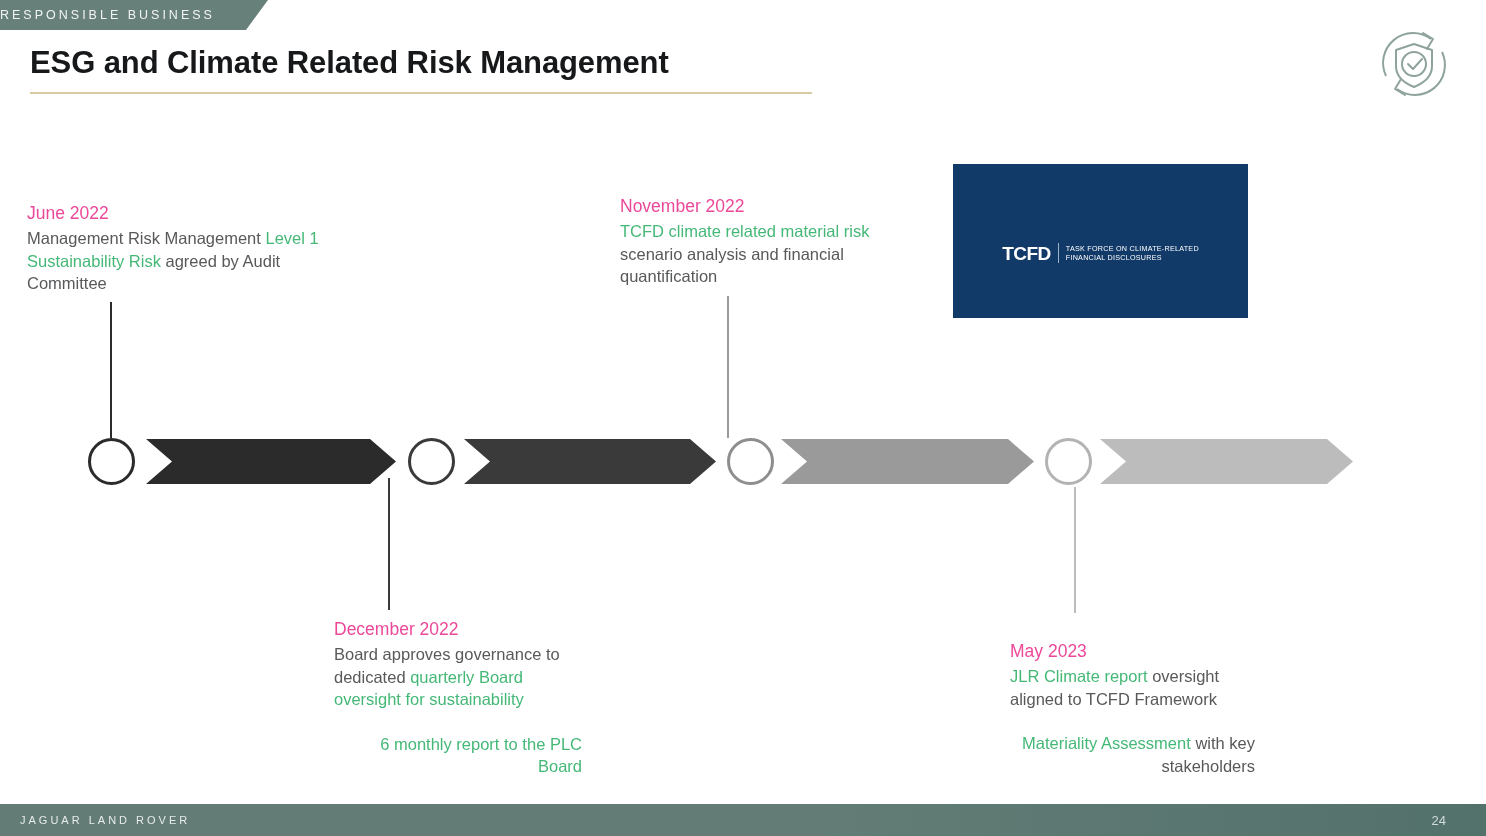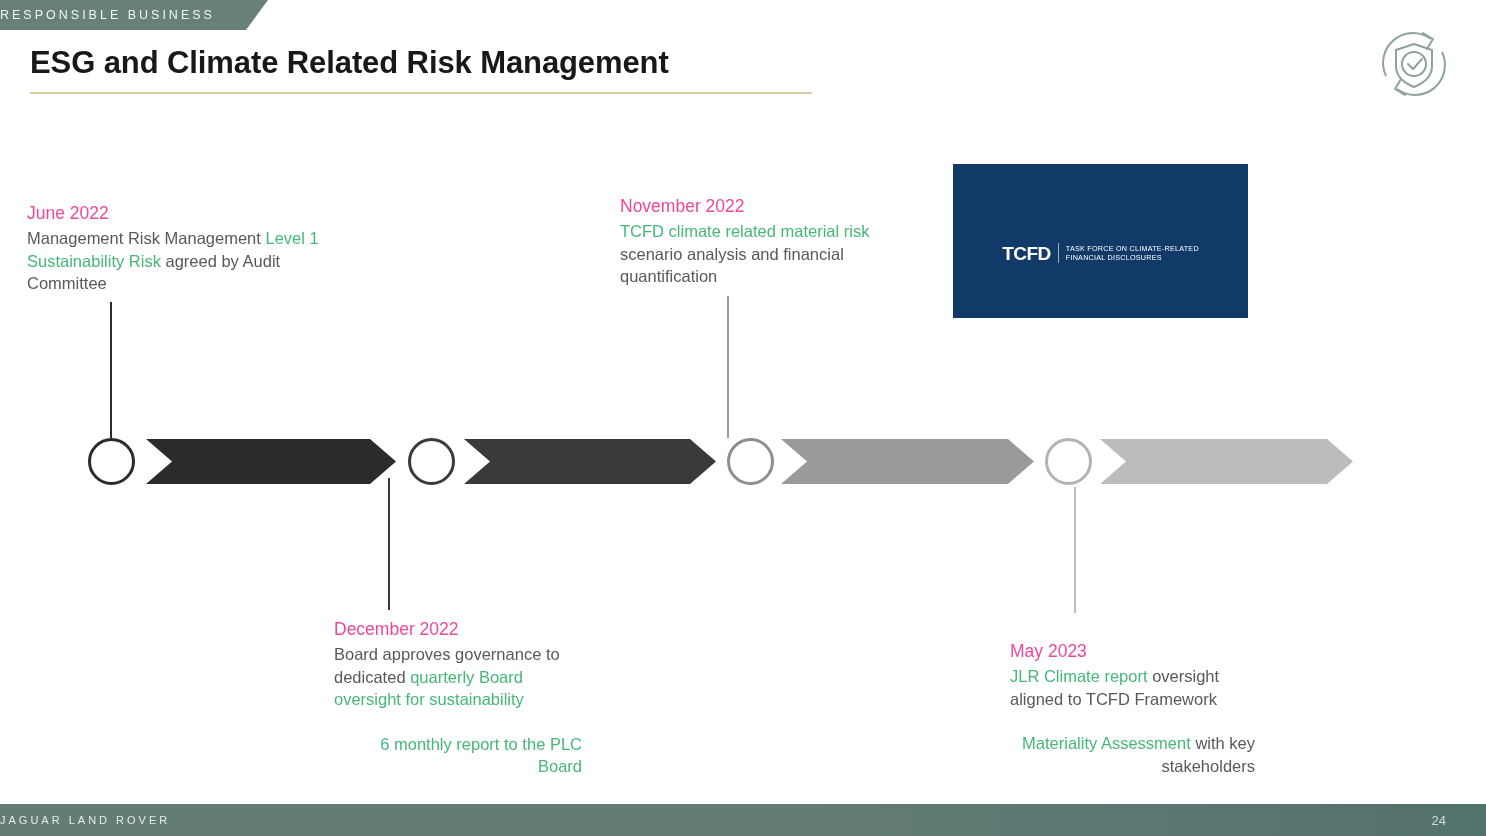--- a/index.html
+++ b/index.html
@@ -151,20 +151,21 @@
     height: 32px;
     background: linear-gradient(90deg, #637c76 0%, #637c76 55%, #53716b 100%);
     display: flex;
     align-items: center;
     justify-content: space-between;
   }
   .footer-brand {
     color: #e8eceb;
     font-size: 11px;
     letter-spacing: 3.0px;
+    padding-left: 20px;
     white-space: nowrap;
   }
   .footer-page {
     color: #cfdbd8;
     font-size: 13px;
     padding-right: 40px;
   }
 </style>
 </head>
 <body>

